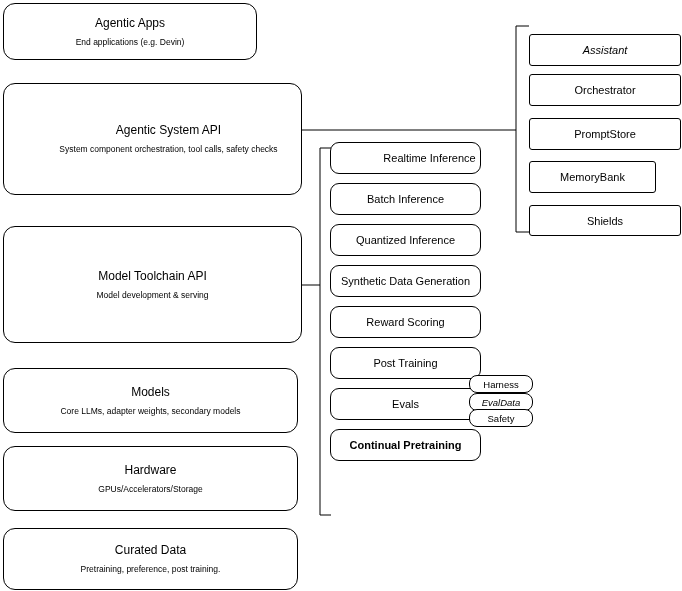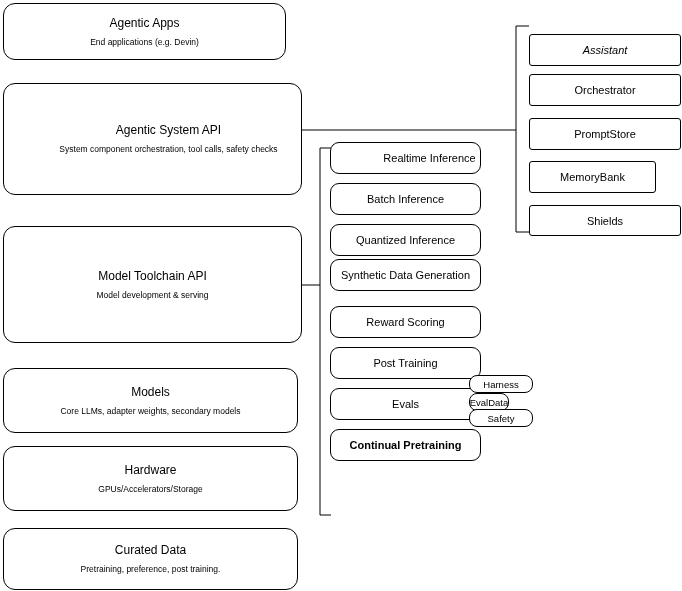--- a/index.html
+++ b/index.html
@@ -78,21 +78,21 @@
     <path d="M516 26 L516 232" stroke="#000000" stroke-width="1" fill="none"></path>
     <path d="M516 26 L529 26" stroke="#000000" stroke-width="1" fill="none"></path>
     <path d="M516 232 L529 232" stroke="#000000" stroke-width="1" fill="none"></path>
 
     <path d="M302 285 L320 285" stroke="#000000" stroke-width="1" fill="none"></path>
     <path d="M320 148 L320 515" stroke="#000000" stroke-width="1" fill="none"></path>
     <path d="M320 148 L331 148" stroke="#000000" stroke-width="1" fill="none"></path>
     <path d="M320 515 L331 515" stroke="#000000" stroke-width="1" fill="none"></path>
   </svg>
 
-  <div class="node layer" style="left:3px; top:3px; width:283px; height:57px;">
+  <div class="node layer" style="left:3px; top:3px; width:254px; height:57px;">
     <div class="title">Agentic Apps</div>
     <div class="sub">End applications (e.g. Devin)</div>
   </div>
 
   <div class="node layer" style="left:3px; top:83px; width:299px; height:112px;padding-left:32px;">
     <div class="title">Agentic System API</div>
     <div class="sub">System component orchestration, tool calls, safety checks</div>
   </div>
 
   <div class="node layer" style="left:3px; top:226px; width:299px; height:117px;">
@@ -133,39 +133,39 @@
 
   <div class="node pill" style="left:330px; top:142px; width:151px; height:32px;padding-left:48px;">
     <span>Realtime Inference</span>
   </div>
   <div class="node pill" style="left:330px; top:183px; width:151px; height:32px;">
     <span>Batch Inference</span>
   </div>
   <div class="node pill" style="left:330px; top:224px; width:151px; height:32px;">
     <span>Quantized Inference</span>
   </div>
-  <div class="node pill" style="left:330px; top:259px; width:151px; height:32px;">
+  <div class="node pill" style="left:330px; top:265px; width:151px; height:32px;">
     <span>Synthetic Data Generation</span>
   </div>
   <div class="node pill" style="left:330px; top:306px; width:151px; height:32px;">
     <span>Reward Scoring</span>
   </div>
   <div class="node pill" style="left:330px; top:347px; width:151px; height:32px;">
     <span>Post Training</span>
   </div>
   <div class="node pill" style="left:330px; top:388px; width:151px; height:32px;">
     <span>Evals</span>
   </div>
   <div class="node pill" style="left:330px; top:429px; width:151px; height:32px;font-weight:bold;">
     <span>Continual Pretraining</span>
   </div>
 
   <div class="node tiny" style="left:469px; top:375px; width:64px; height:18px;">
     <span>Harness</span>
   </div>
-  <div class="node tiny" style="left:469px; top:393px; width:40px; height:18px;">
+  <div class="node tiny" style="left:469px; top:393px; width:64px; height:18px;font-style:italic;">
     <span>EvalData</span>
   </div>
   <div class="node tiny" style="left:469px; top:409px; width:64px; height:18px;">
     <span>Safety</span>
   </div>
 
 </div>
 
 </body></html>

